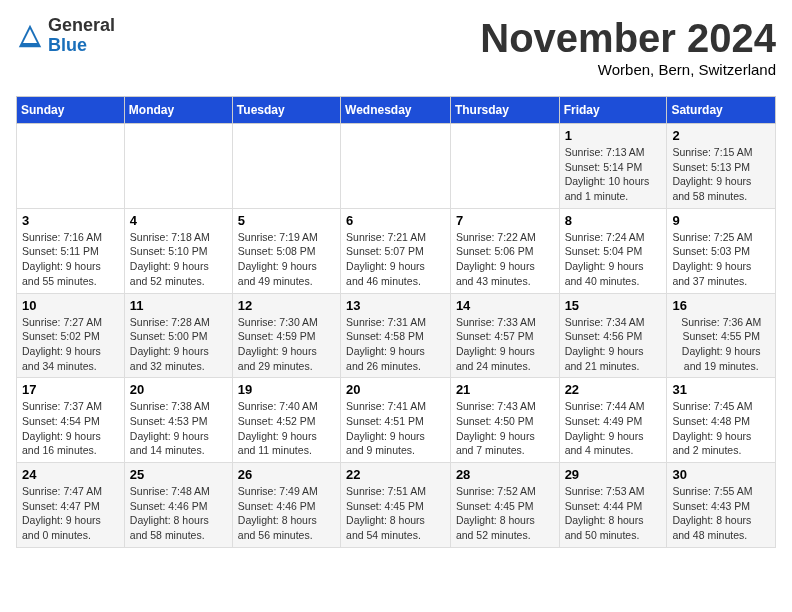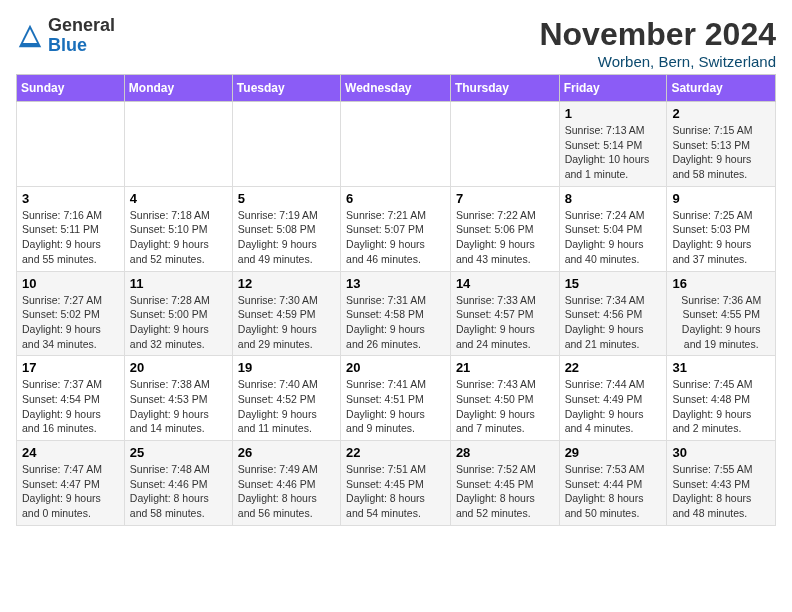--- a/index.html
+++ b/index.html
@@ -7,21 +7,21 @@
       font-family: Arial, sans-serif;
       background: #fff;
       width: 792px;
       min-height: 612px;
       padding: 16px;
     }
     .header-area {
       display: flex;
       justify-content: space-between;
       align-items: flex-start;
-      margin-bottom: 4px;
+      margin-bottom: 18px;
     }
     .logo {
       display: flex;
       align-items: center;
       gap: 4px;
     }
     .logo-text {
       font-size: 18px;
       font-weight: bold;
       line-height: 1.1;
@@ -29,35 +29,35 @@
     .logo-text span.general { color: #333; }
     .logo-text span.blue { color: #1a6fba; }
     .logo-icon {
       width: 28px;
       height: 28px;
     }
     .title-area {
       text-align: right;
     }
     .month-title {
-      font-size: 32px;
+      font-size: 40px;
       font-weight: bold;
       color: #333;
     }
     .location {
       font-size: 15px;
-      color: #0c4a6e;
+      color: #000000;
     }
     table {
       width: 100%;
       border-collapse: collapse;
       font-size: 11px;
     }
     thead tr th {
-      background-color: #8b5cf6;
+      background-color: #1d4ed8;
       color: white;
       padding: 6px 4px;
       text-align: left;
       font-size: 12px;
       font-weight: bold;
       border: 1px solid #ccc;
     }
     tbody tr {
       vertical-align: top;
     }

